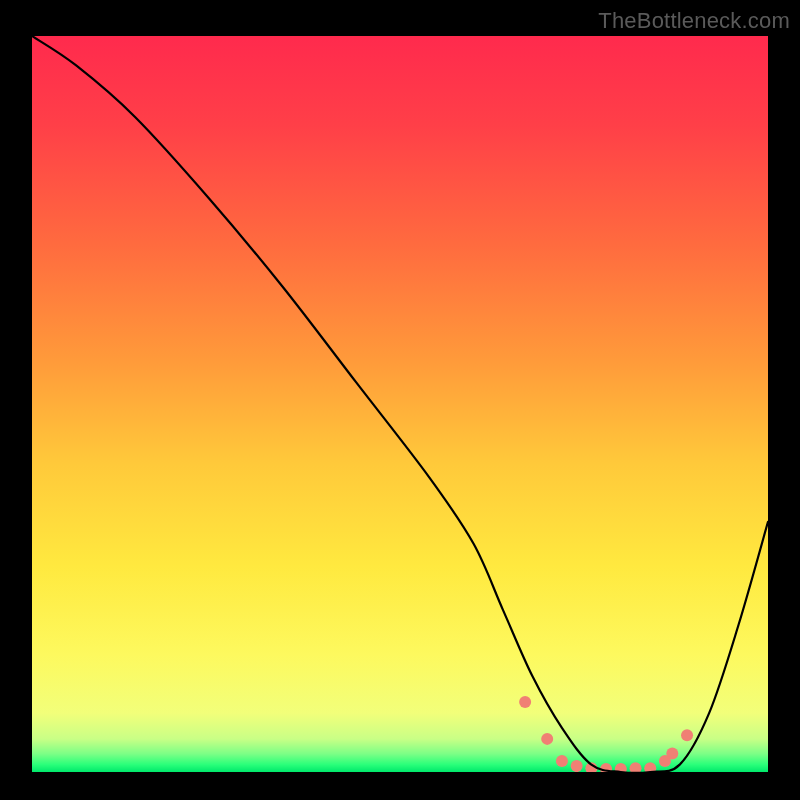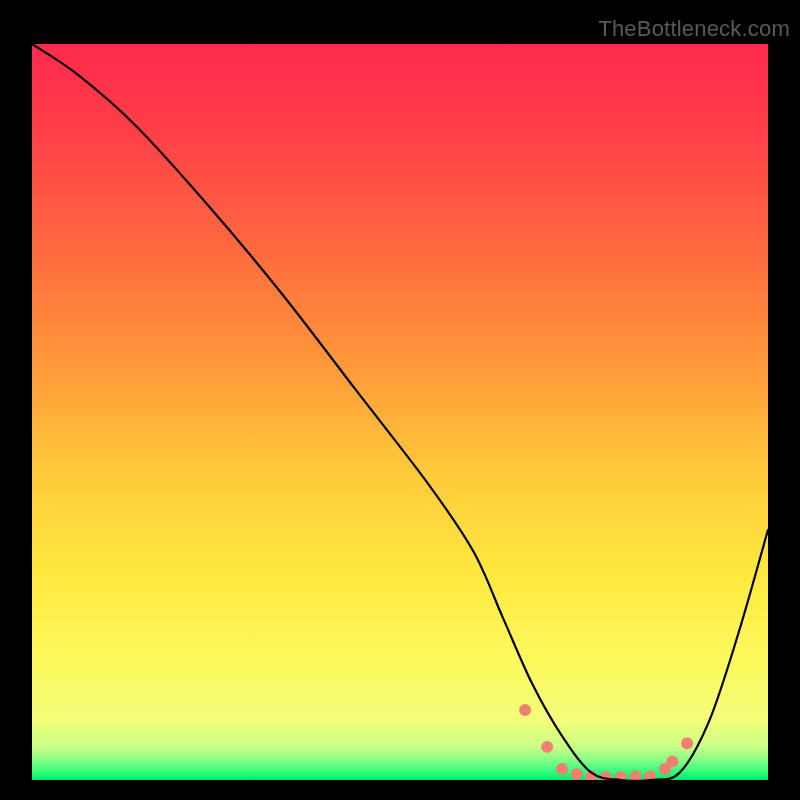--- a/index.html
+++ b/index.html
@@ -7,21 +7,21 @@
     padding: 0;
     width: 800px;
     height: 800px;
     background: #000;
     overflow: hidden;
     font-family: Arial, Helvetica, sans-serif;
   }
   .frame {
     position: absolute;
     left: 0;
-    top: 12px;
+    top: 4px;
     width: 800px;
     height: 628px;
     background: #000;
   }
   .watermark {
     position: absolute;
     top: 4px;
     right: 10px;
     color: #5a5a5a;
     font-size: 22px;

